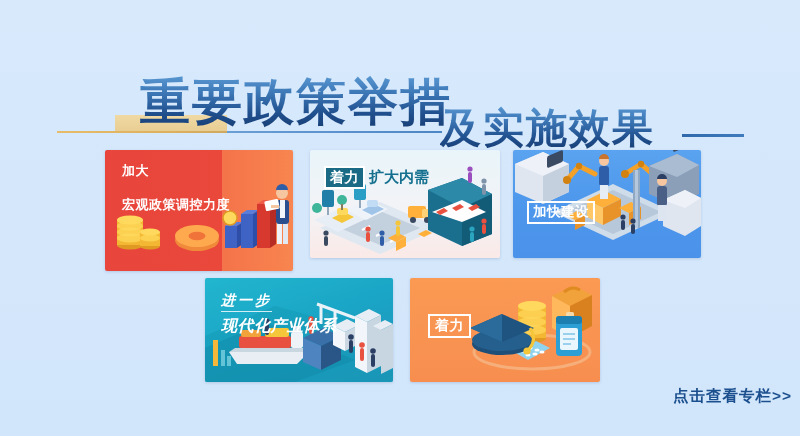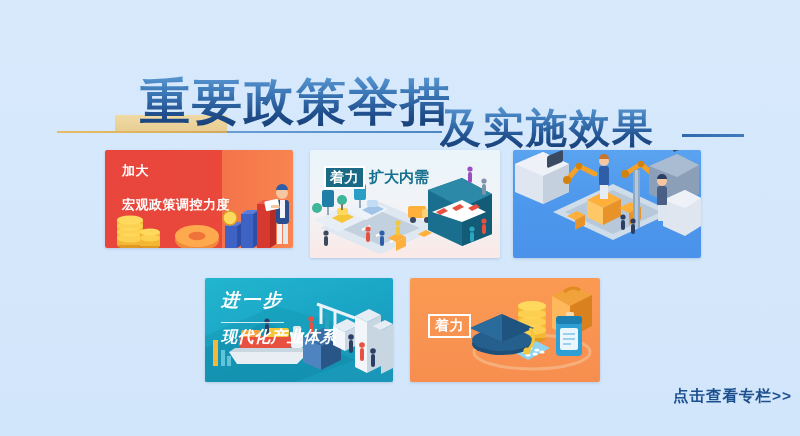--- a/index.html
+++ b/index.html
@@ -62,21 +62,21 @@
     position: absolute; z-index: 6;
     font-weight: 700;
     line-height: 1.22;
     white-space: nowrap;
     letter-spacing: .5px;
   }
   .cap .l1 { display: block; }
   .cap .l2 { display: block; }
 
   
-  #card1 { left: 105px; top: 150px; width: 188px; height: 98px;
+  #card1 { left: 105px; top: 150px; width: 188px; height: 121px;
            background: linear-gradient(90deg, #e8453c 0%, #e9483b 62%, #f4734a 62%, #f8854f 100%); }
   #card1 .cap { left: 17px; top: 13px; color: #ffffff; font-size: 13.5px; }
   #card1 .cap .l1 { font-size: 13px; }
   #card1 .cap .l2 { font-size: 13px; margin-top: 18px; }
 
   
   #card2 { left: 310px; top: 150px; width: 190px; height: 108px;
            background: linear-gradient(180deg, #e9f5fa 0%, #f3f3f6 55%, #fae9e7 100%); }
   #card2 .cap { left: 14px; top: 16px; font-size: 15px; display: flex; align-items: center; }
   #card2 .tagbox {
@@ -89,21 +89,21 @@
   #card3 { left: 513px; top: 150px; width: 188px; height: 108px;
            background: linear-gradient(180deg, #5aa3f0 0%, #4c96ec 55%, #4b93ea 100%); }
   #card3 .cap { left: 14px; top: 51px; color: #ffffff; font-size: 15px; }
   #card3 .l1 { display: inline-block; border: 2px solid #fff; padding: 1px 4px 2px; font-size: 13.5px; }
   #card3 .l2 { margin-top: 4px; font-size: 16px; }
 
   
   #card4 { left: 205px; top: 278px; width: 188px; height: 104px;
            background: linear-gradient(160deg, #22b6cf 0%, #1aa6c6 45%, #1f8fb8 100%); }
   #card4 .cap { left: 16px; top: 12px; color: #ffffff; font-style: italic; }
-  #card4 .l1 { font-size: 18px; letter-spacing: 3px; padding-bottom: 10px; border-bottom: 1px solid rgba(255,255,255,.8); display: inline-block; }
+  #card4 .l1 { font-size: 14px; letter-spacing: 3px; padding-bottom: 2px; border-bottom: 1px solid rgba(255,255,255,.8); display: inline-block; }
   #card4 .l2 { font-size: 16px; margin-top: 4px; }
 
   
   #card5 { left: 410px; top: 278px; width: 190px; height: 104px;
            background: linear-gradient(180deg, #fb9a52 0%, #f89352 55%, #f78e4f 100%); }
   #card5 .cap { left: 18px; top: 36px; color: #ffffff; }
   #card5 .l1 { display: inline-block; border: 2px solid #fff; padding: 1px 5px 2px; font-size: 14px; }
   #card5 .l2 { margin-top: 6px; font-size: 17px; }
 
   
@@ -337,20 +337,21 @@
       <path d="M144 29 a5 5 0 0 1 10 0 z" fill="#2b3e63"></path>
     </g>
     <g fill="#2b3e63">
       <rect x="108" y="70" width="4" height="10" rx="2"></rect>
         <circle cx="110" cy="67" r="2.6"></circle>
       <rect x="118" y="74" width="4" height="10" rx="2"></rect>
         <circle cx="120" cy="71" r="2.6"></circle>
     </g>
   </svg>
   <div class="cap">
+    <span class="l1">加快建设</span>
   </div>
 </div>
 
 <div class="card" id="card4">
   <svg class="ill" viewBox="0 0 188 104">
 
     <polygon points="0,58 70,28 188,60 188,104 0,104" fill="#159ab6" opacity=".55"></polygon>
     <polygon points="0,70 60,44 150,82 90,104 0,104" fill="#0f88a6" opacity=".45"></polygon>
 
     <g fill="#f5b83a">

